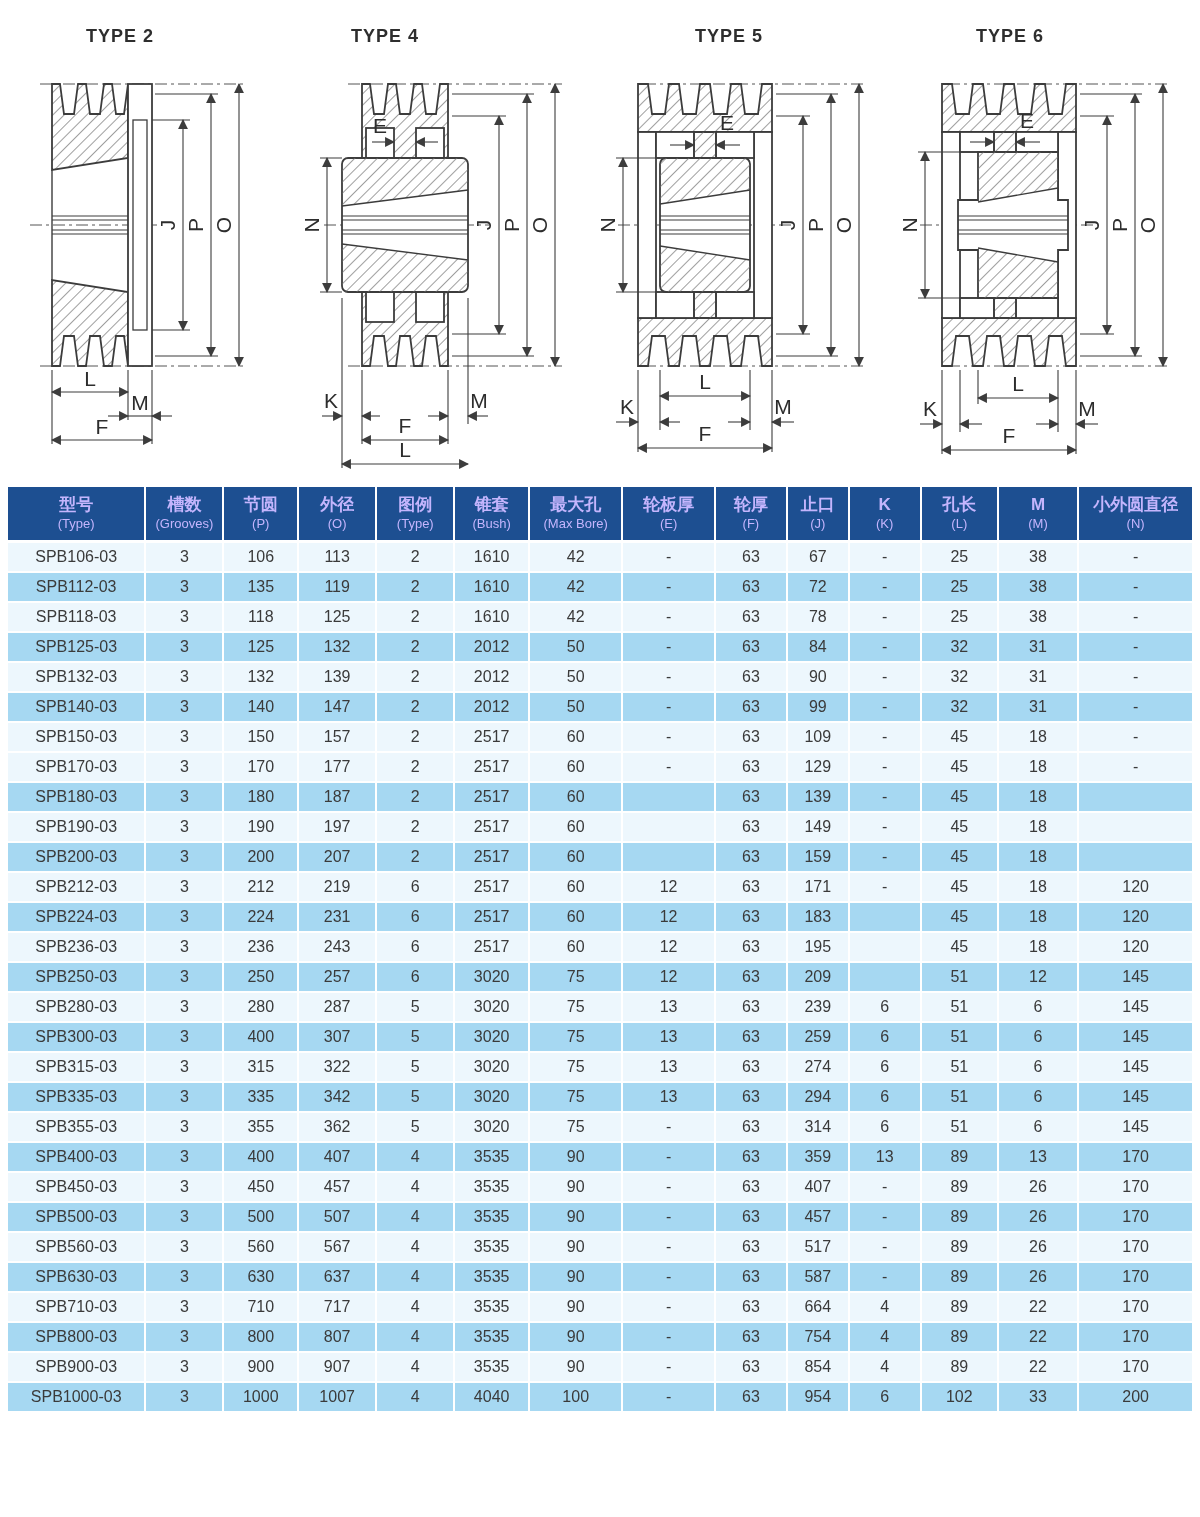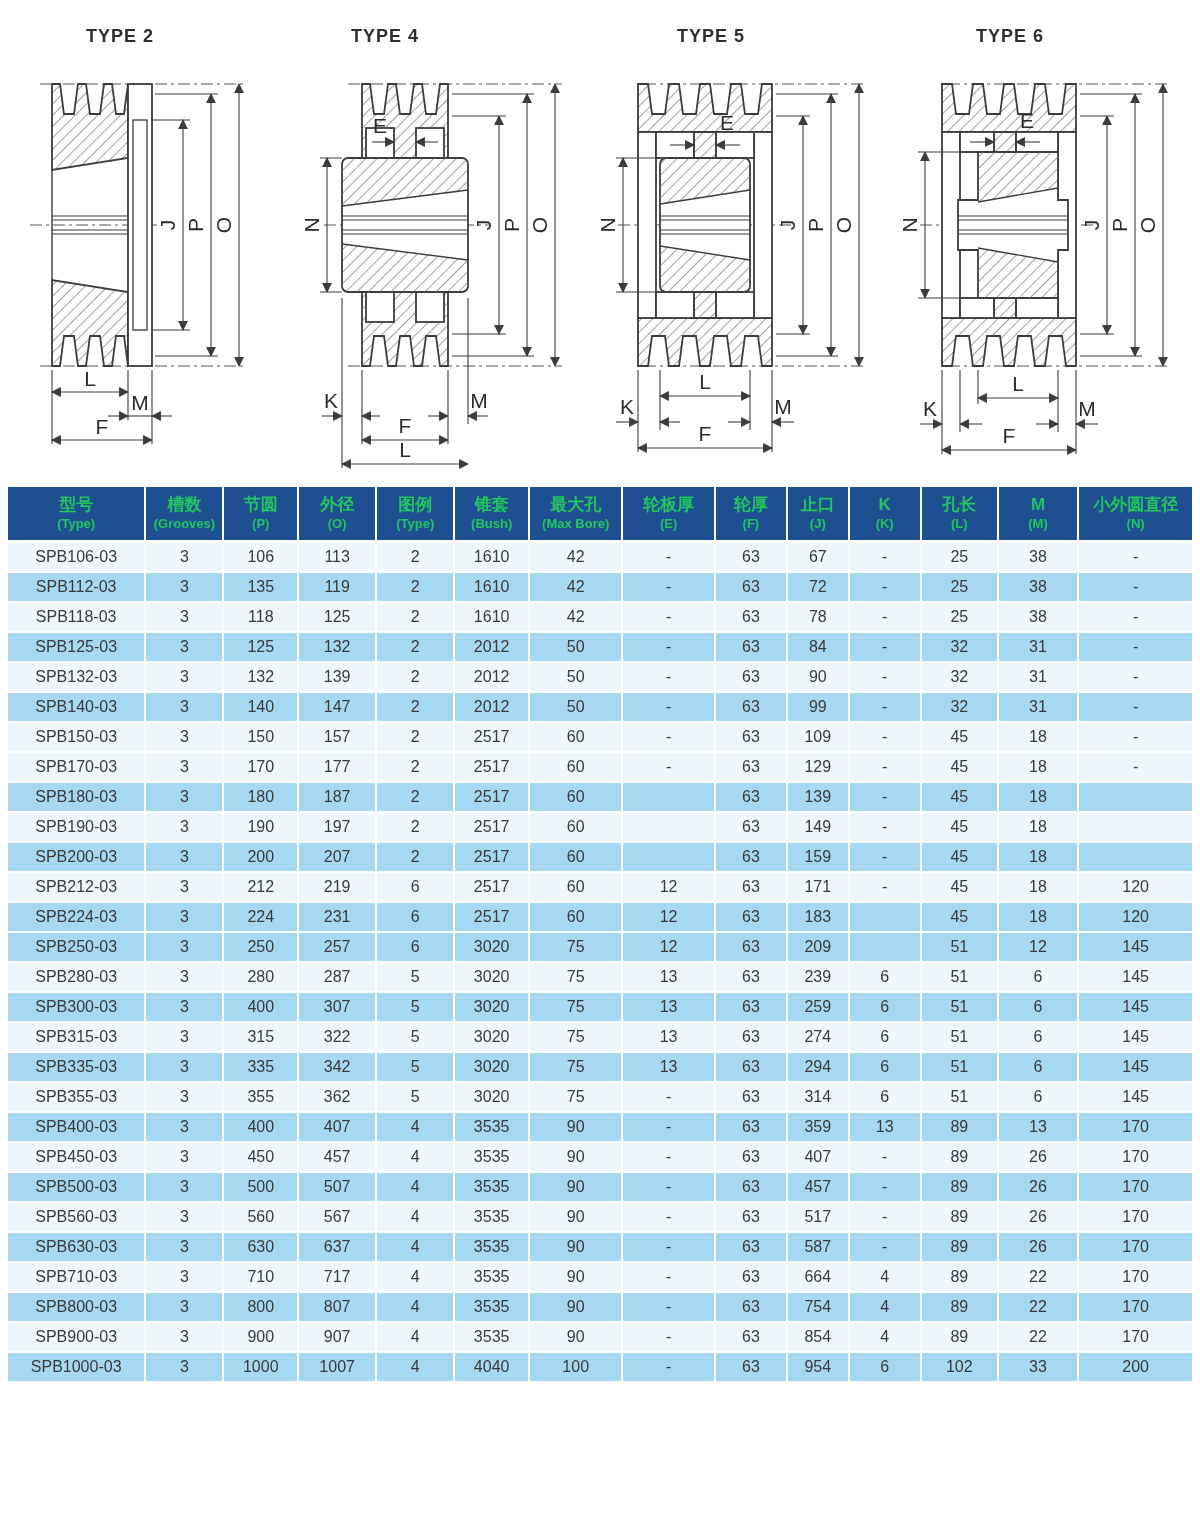--- a/index.html
+++ b/index.html
@@ -5,40 +5,40 @@
   html,body{margin:0;padding:0;background:#ffffff;}
   body{width:1200px;font-family:"Liberation Sans","DejaVu Sans",sans-serif;}
 
   
   .diagrams{display:flex;height:487px;background:#fff;}
   .diagram{flex:0 0 300px;position:relative;height:395px;}
   .diagram-title{position:absolute;top:26px;text-align:center;
     font-size:18px;font-weight:bold;color:#2e2e2e;letter-spacing:1px;}
   .t2{left:10px;width:220px;}
   .t4{left:0;width:170px;text-align:center;}
-  .t5{left:0;width:222px;}
+  .t5{left:18px;width:222px;}
   .t6{left:0;width:220px;}
   .diagram svg{position:absolute;top:60px;left:0;}
 
   .ol{fill:#ffffff;stroke:#3c3c3c;stroke-width:1.8;}
   .ht{fill:url(#hatch);stroke:#3c3c3c;stroke-width:1.8;}
   .hf{fill:url(#hatch);stroke:none;}
   .tl{stroke:#3c3c3c;stroke-width:1.4;fill:none;}
   .dim{stroke:#3c3c3c;stroke-width:1.1;fill:none;}
   .cl{stroke:#555;stroke-width:1;stroke-dasharray:12 4 3 4;fill:none;}
   .dlab{font-family:"Liberation Sans",sans-serif;font-size:21px;fill:#2d2d2d;}
 
   
   .table-wrap{margin:0 8px;}
   table{width:100%;border-collapse:collapse;table-layout:fixed;}
-  th{background:#1d4f91;color:#22c55e;border-right:2px solid #ffffff;
+  th{background:#1d4f91;color:#c4b5fd;border-right:2px solid #ffffff;
      border-bottom:3px solid #ffffff;padding:7px 1px 8px;vertical-align:middle;}
   th:last-child,td:last-child{border-right:none;}
   th .zh{font-size:17px;font-weight:bold;line-height:1.25;}
-  th .en{font-size:13px;font-weight:bold;line-height:1.2;margin-top:1px;}
+  th .en{font-size:13px;font-weight:normal;line-height:1.2;margin-top:1px;}
   td{height:28px;text-align:center;font-size:16px;color:#3a3a3a;
      border-right:2px solid #ffffff;border-bottom:2px solid #ffffff;
      padding:0;white-space:nowrap;overflow:hidden;}
   tr.odd td{background:#a6d8f2;}
   tr.even td{background:#edf7fd;}
 </style>
 </head>
 <body>
 
 <svg width="0" height="0" style="position:absolute" aria-hidden="true">
@@ -505,20 +505,36 @@
           <td>2517</td>
           <td>60</td>
           <td>12</td>
           <td>63</td>
           <td>183</td>
           <td></td>
           <td>45</td>
           <td>18</td>
           <td>120</td>
         </tr>
+        <tr class="even">
+          <td>SPB236-03</td>
+          <td>3</td>
+          <td>236</td>
+          <td>243</td>
+          <td>6</td>
+          <td>2517</td>
+          <td>60</td>
+          <td>12</td>
+          <td>63</td>
+          <td>195</td>
+          <td></td>
+          <td>45</td>
+          <td>18</td>
+          <td>120</td>
+        </tr>
         <tr class="odd">
           <td>SPB250-03</td>
           <td>3</td>
           <td>250</td>
           <td>257</td>
           <td>6</td>
           <td>3020</td>
           <td>75</td>
           <td>12</td>
           <td>63</td>

